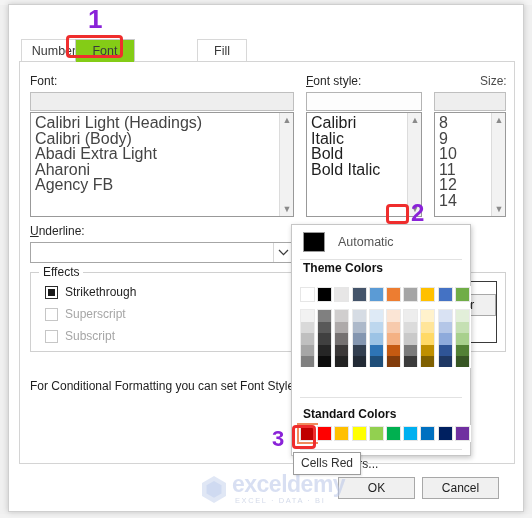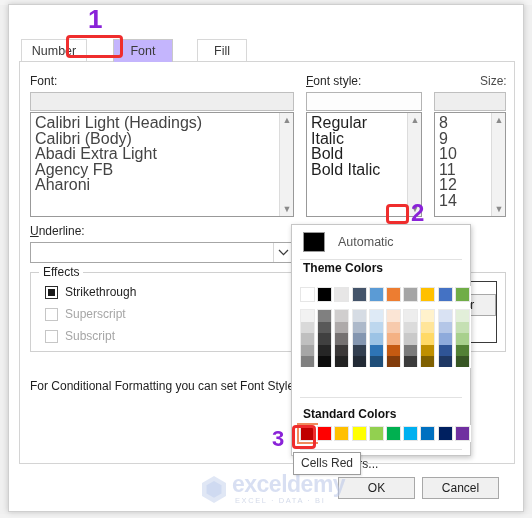--- a/index.html
+++ b/index.html
@@ -55,21 +55,21 @@
   }
   .tab {
     position: absolute; top: 2px; height: 23px;
     display: flex; align-items: center; justify-content: center;
     font-size: 12.5px; color: #3a3a3a;
     background: #ffffff;
     border: 1px solid #d8d8d8;
     border-bottom: none;
     white-space: nowrap;
   }
-  .tab.sel { background: #c4b5fd; border-color: #c9c9c9; z-index: 3; margin-left: 38px; }
+  .tab.sel { background: #84cc16; border-color: #c9c9c9; z-index: 3; }
 
   
   .panel {
     position: absolute;
     left: 10px; top: 56px;
     width: 496px; height: 403px;
     border: 1px solid #d4d4d4;
     background: #ffffff;
   }
   .lbl {
@@ -331,36 +331,36 @@
 
     <div class="panel">
 
       <div class="lbl" style="left:10px; top:12px;">Font:</div>
       <div class="textbox grey" style="left:10px; top:30px; width:264px; height:19px;"></div>
       <div class="listbox" style="left:10px; top:50px; width:264px; height:105px;">
         <div class="items">
           <div>Calibri Light (Headings)</div>
           <div>Calibri (Body)</div>
           <div>Abadi Extra Light</div>
+          <div>Aharoni</div>
           <div>Agency FB</div>
-          <div>Aharoni</div>
         </div>
         <div class="vscroll">
           <div class="arrow up">▲</div>
           <div class="arrow dn">▼</div>
         </div>
       </div>
 
       <div class="lbl" style="left:286px; top:12px;">
         <u>F</u><span>ont style:</span>
       </div>
       <div class="textbox" style="left:286px; top:30px; width:116px; height:19px;"></div>
       <div class="listbox" style="left:286px; top:50px; width:116px; height:105px;">
         <div class="items dark">
-          <div>Regular</div>
+          <div>Calibri</div>
           <div>Italic</div>
           <div>Bold</div>
           <div>Bold Italic</div>
         </div>
         <div class="vscroll">
           <div class="arrow up">▲</div>
           <div class="arrow dn">▼</div>
         </div>
       </div>
 

